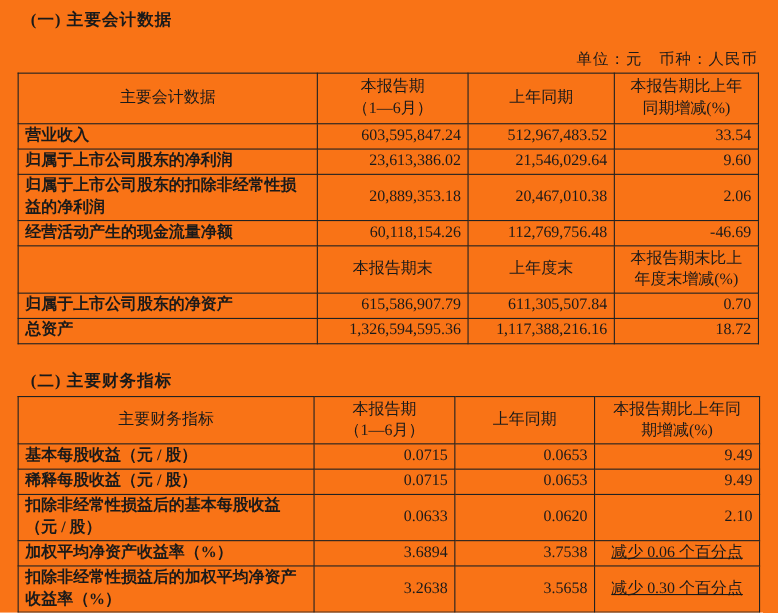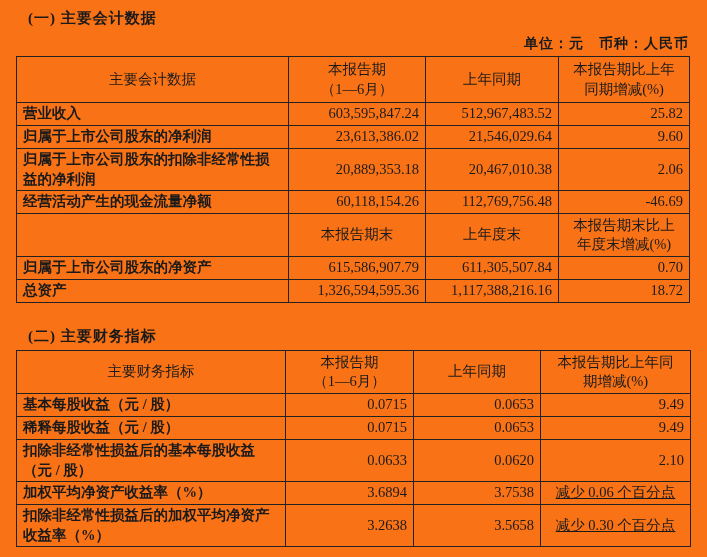--- a/index.html
+++ b/index.html
@@ -14,23 +14,22 @@
   .section-title {
     font-size:15px; font-weight:bold;
     margin:0; padding:9px 0 0 28px;
     letter-spacing:1px;
   }
   .section-title.second { padding-top:24px; }
   .unit-note {
     font-size:14px;
     text-align:right;
     padding-right:18px;
-    margin-top:7px; margin-bottom:3px;
+    margin-top:17px; margin-bottom:3px;
     letter-spacing:1px;
-    font-weight:bold;
   }
   table {
     border-collapse:collapse;
     table-layout:fixed;
     margin-left:16px;
     margin-top:0;
     border-radius:20px;
   }
   .t1 { width:673px; }
   .t2 { width:674px; margin-top:4px; }
@@ -75,21 +74,21 @@
       <th>本报告期
 （1—6月）</th>
       <th>上年同期</th>
       <th>本报告期比上年
 同期增减(%)</th>
     </tr>
     <tr class="rh23">
       <td class="label">营业收入</td>
       <td class="num">603,595,847.24</td>
       <td class="num">512,967,483.52</td>
-      <td class="num">25.82</td>
+      <td class="num">33.54</td>
     </tr>
     <tr class="rh23">
       <td class="label">归属于上市公司股东的净利润</td>
       <td class="num">23,613,386.02</td>
       <td class="num">21,546,029.64</td>
       <td class="num">9.60</td>
     </tr>
     <tr class="rh42">
       <td class="label">归属于上市公司股东的扣除非经常性损益的净利润</td>
       <td class="num">20,889,353.18</td>

